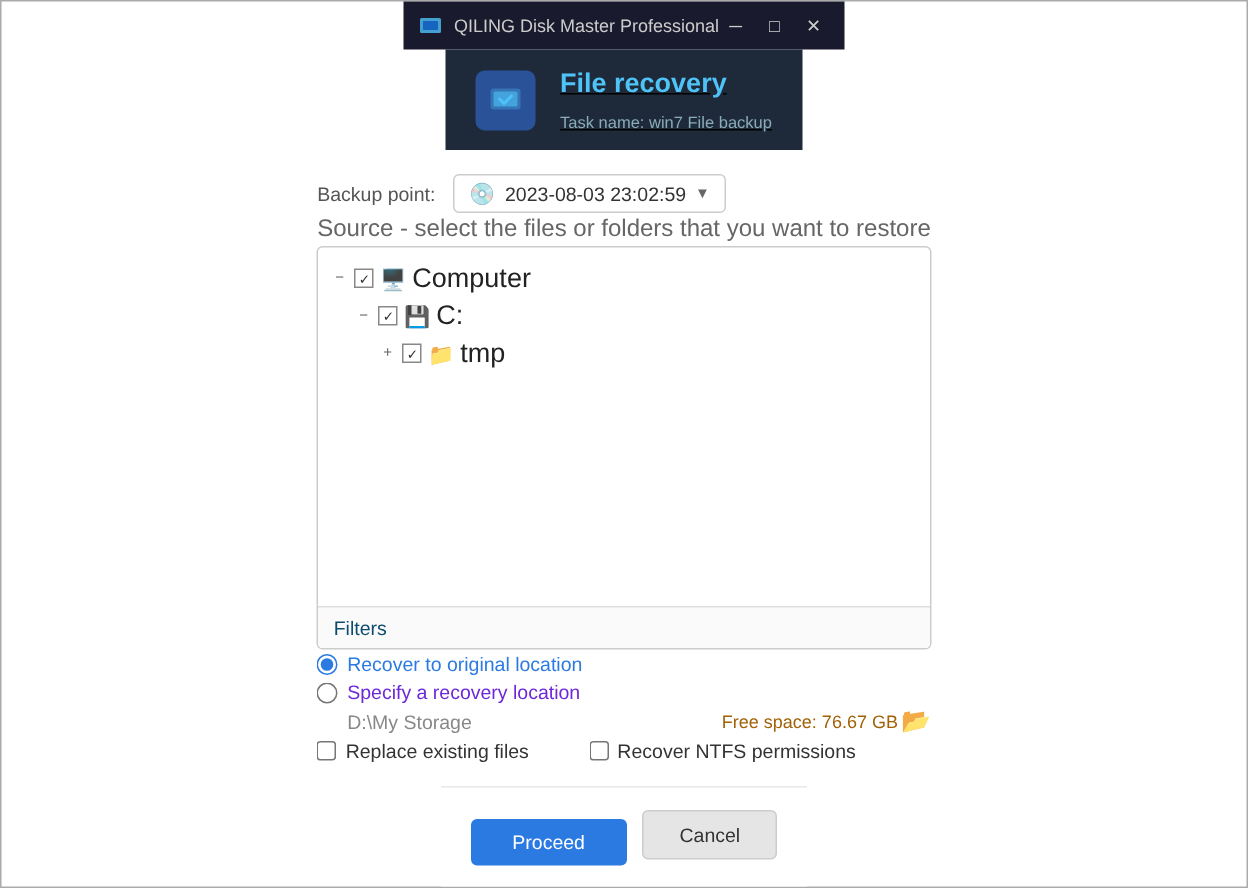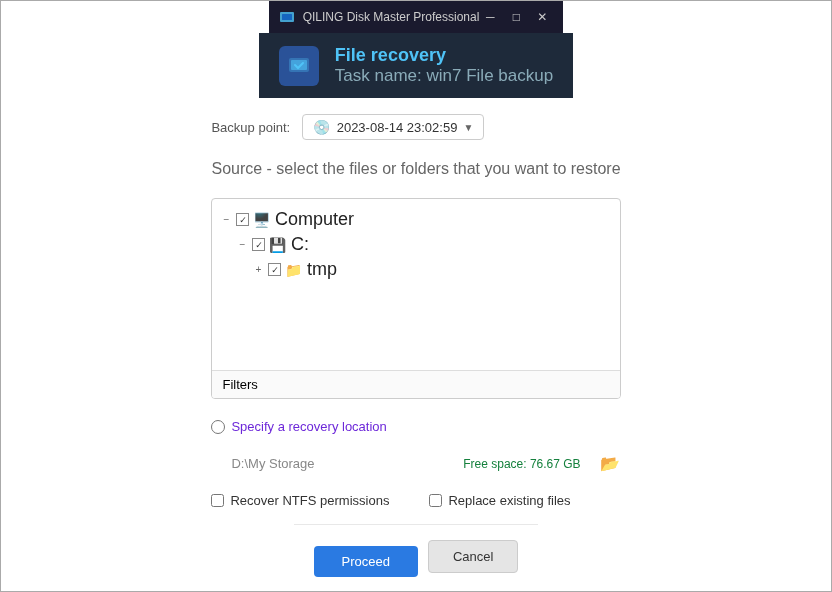--- a/index.html
+++ b/index.html
@@ -66,50 +66,51 @@
     }
 
     
     .header {
       background: #1e2a3a;
       padding: 12px 20px;
       display: flex;
       align-items: center;
       gap: 16px;
       flex-shrink: 0;
+      text-decoration: underline;
     }
     .header-icon {
       width: 40px;
       height: 40px;
       background: #2a5298;
       border-radius: 6px;
       display: flex;
       align-items: center;
       justify-content: center;
       font-size: 20px;
       color: #4fc3f7;
     }
     .header-text h1 {
       color: #4fc3f7;
       font-size: 18px;
       font-weight: 600;
     }
     .header-text p {
       color: #8aabb8;
-      font-size: 17px;
-      margin-top: 0;
+      font-size: 11px;
+      margin-top: 10px;
     }
 
     
     .content {
       flex: 1;
       padding: 16px 38px;
       display: flex;
       flex-direction: column;
-      gap: 20px;
+      gap: 2px;
       background: #fff;
     }
 
     
     .backup-point-row {
       display: flex;
       align-items: center;
       gap: 12px;
     }
     .backup-point-label {
@@ -194,21 +195,21 @@
     .tree-item .item-label {
       font-size: 18px;
       color: #222;
     }
     .tree-child { margin-left: 16px; }
     .tree-grandchild { margin-left: 32px; }
 
     .filters-bar {
       border-top: 1px solid #ddd;
       padding: 6px 10px;
-      color: #000000;
+      color: #0c4a6e;
       font-size: 13px;
       font-weight: 500;
       background: #fafafa;
     }
 
     
     .radio-group {
       display: flex;
       flex-direction: column;
       gap: 4px;
@@ -237,23 +238,23 @@
       align-items: center;
       padding-left: 20px;
       color: #888;
       font-size: 13px;
     }
     .recovery-path-row .path-text {
       flex: 1;
       color: #888;
     }
     .recovery-path-row .free-space {
-      color: #15803d;
+      color: #a16207;
       font-size: 12px;
-      margin-right: 20px;
+      margin-right: 2px;
     }
     .recovery-path-row .folder-icon-btn {
       cursor: pointer;
       color: #888;
       font-size: 16px;
     }
 
     
     .checkboxes-row {
       display: flex;
@@ -343,21 +344,21 @@
       <p>Task name: win7 File backup</p>
     </div>
   </div>
 
   <div class="content">
 
     <div class="backup-point-row">
       <span class="backup-point-label">Backup point:</span>
       <div class="backup-point-select">
         <span class="disk-icon">💿</span>
-        <span>2023-08-14 23:02:59</span>
+        <span>2023-08-03 23:02:59</span>
         <span class="chevron">▼</span>
       </div>
     </div>
 
     <div class="source-label">Source - select the files or folders that you want to restore</div>
 
     <div class="file-tree-box">
       <div class="file-tree-content">
 
         <div class="tree-item">
@@ -382,40 +383,44 @@
         </div>
 
       </div>
 
       <div class="filters-bar">
         <span>Filters</span>
       </div>
     </div>
 
     <div class="radio-group">
+      <div class="radio-item selected">
+        <input type="radio" name="recovery-option" id="opt1" checked="" style="">
+        <label for="opt1">Recover to original location</label>
+      </div>
       <div class="radio-item">
         <input type="radio" name="recovery-option" id="opt2" style="">
         <label for="opt2">Specify a recovery location</label>
       </div>
     </div>
 
     <div class="recovery-path-row">
       <span class="path-text">D:\My Storage</span>
       <span class="free-space">Free space: 76.67 GB</span>
       <span class="folder-icon-btn">📂</span>
     </div>
 
     <div class="checkboxes-row">
       <div class="check-item">
+        <input type="checkbox" id="chk1" style="">
+        <label for="chk1">Replace existing files</label>
+      </div>
+      <div class="check-item">
         <input type="checkbox" id="chk2" style="">
         <label for="chk2">Recover NTFS permissions</label>
-      </div>
-      <div class="check-item">
-        <input type="checkbox" id="chk1" style="">
-        <label for="chk1">Replace existing files</label>
       </div>
     </div>
 
   </div>
 
   <div class="footer">
     <button class="btn-proceed">Proceed</button>
     <button class="btn-cancel">Cancel</button>
   </div>
 

